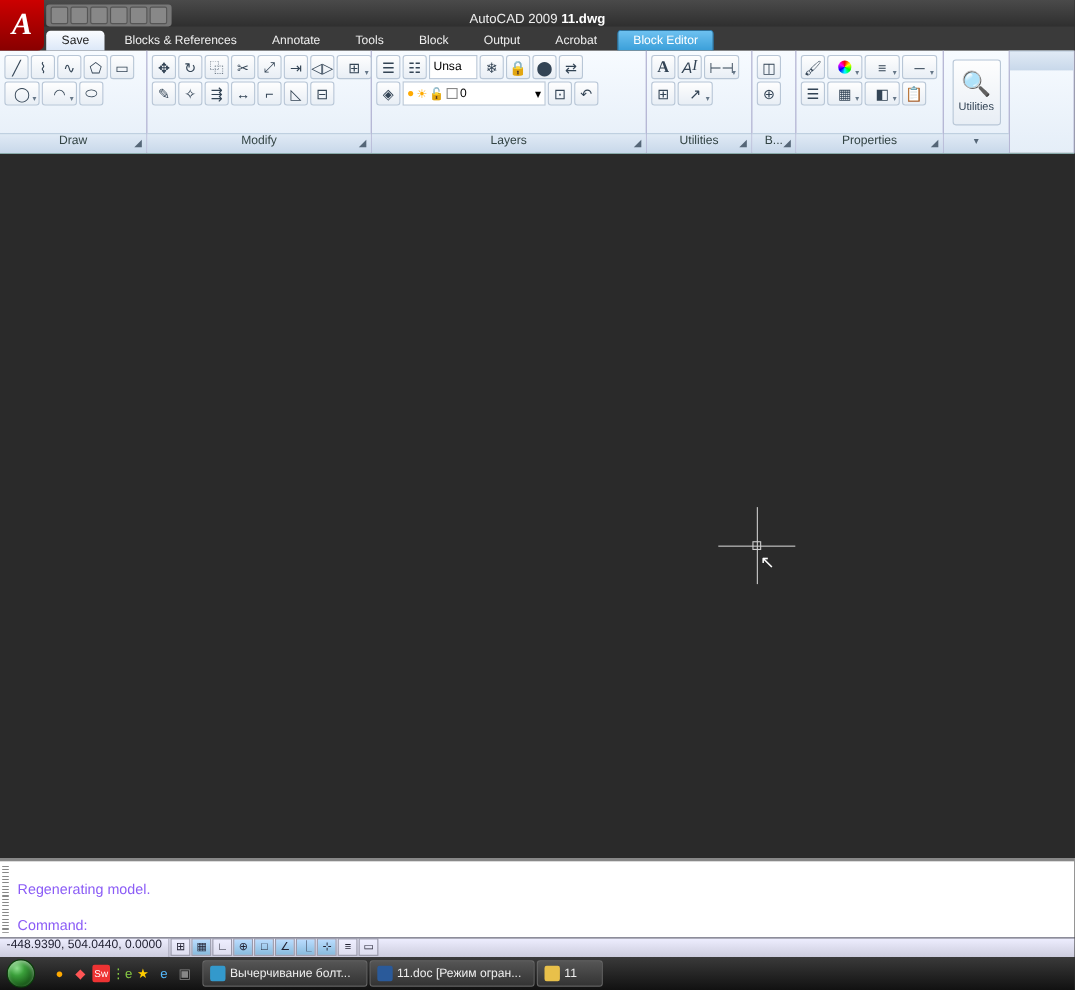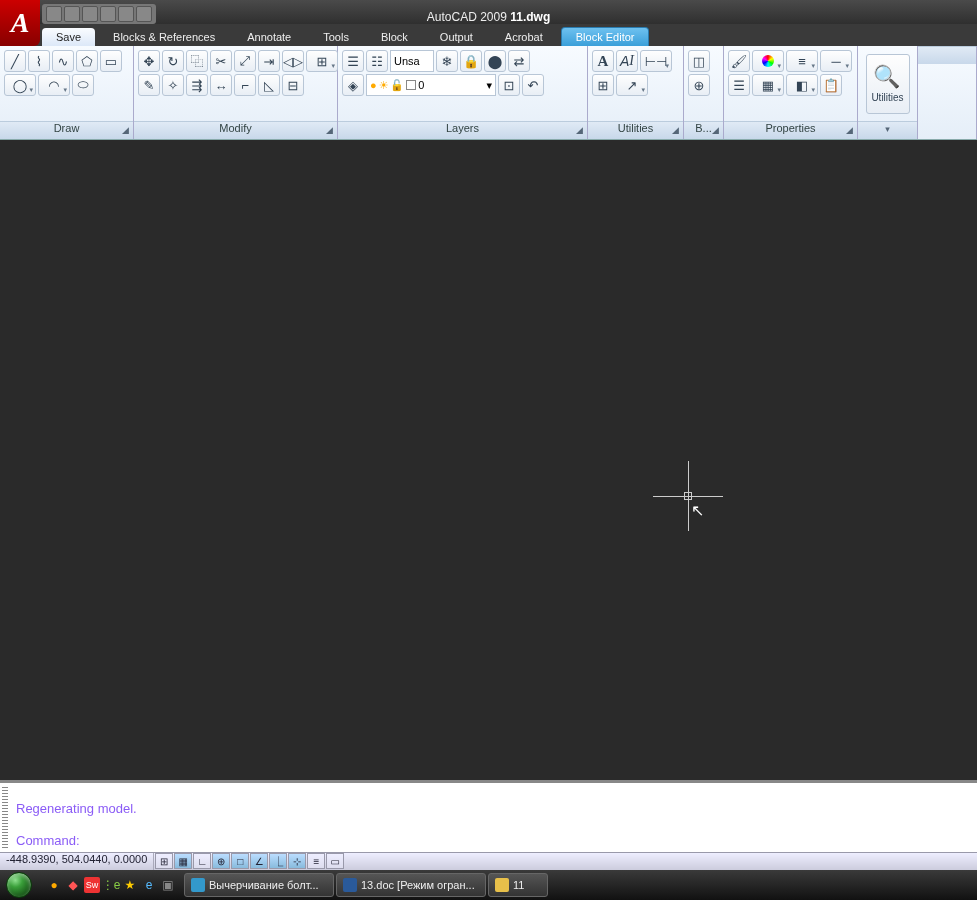--- a/index.html
+++ b/index.html
@@ -327,19 +327,19 @@
     <span style="color:#fc0">★</span>
     <span style="color:#5bf">e</span>
     <span style="color:#888">▣</span>
   </div>
   <div class="task-btn">
       <div class="task-ico ie"></div>
       <span>Вычерчивание болт...</span>
     </div>
   <div class="task-btn">
       <div class="task-ico word"></div>
-      <span>13.doc [Режим огран...</span>
+      <span>11.doc [Режим огран...</span>
     </div>
   <div class="task-btn" style="min-width:60px">
       <div class="task-ico folder"></div>
       <span>11</span>
     </div>
 </div>
 
 </body></html>

